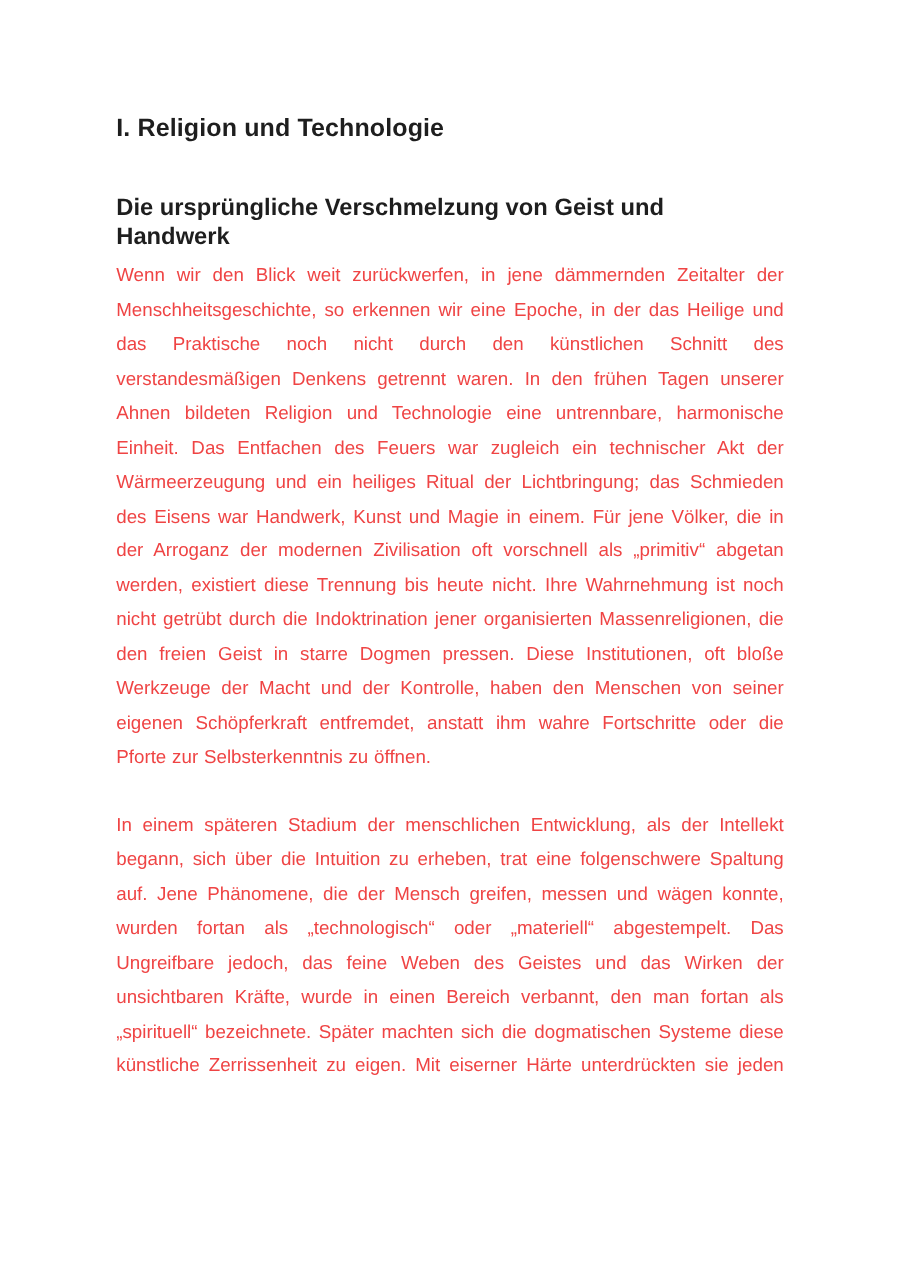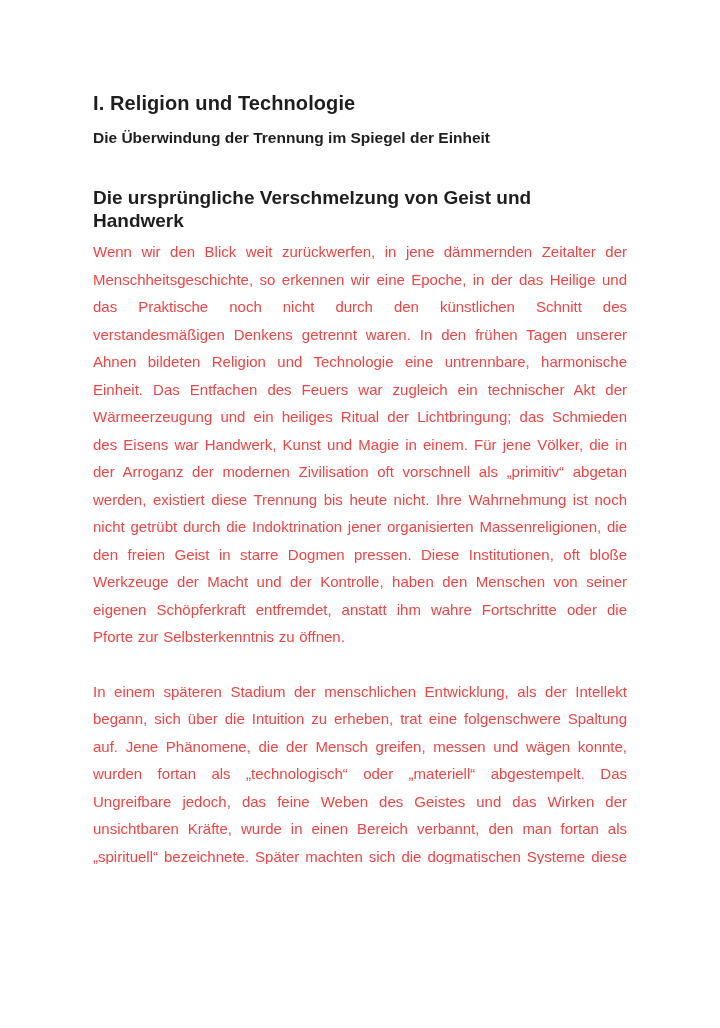--- a/index.html
+++ b/index.html
@@ -68,19 +68,18 @@
     color: #333333;
     text-align: left;
   }
 </style>
 </head>
 <body>
 
 <div class="page">
   <div class="content">
     <h1 class="doc-title">I. Religion und Technologie</h1>
-    <h2 class="doc-subtitle">Die Überwindung der Trennung im Spiegel der Einheit</h2>
     <h3 class="section-heading">Die ursprüngliche Verschmelzung von Geist und Handwerk</h3>
     <p class="body-para">Wenn wir den Blick weit zurückwerfen, in jene dämmernden Zeitalter der Menschheitsgeschichte, so erkennen wir eine Epoche, in der das Heilige und das Praktische noch nicht durch den künstlichen Schnitt des verstandesmäßigen Denkens getrennt waren. In den frühen Tagen unserer Ahnen bildeten Religion und Technologie eine untrennbare, harmonische Einheit. Das Entfachen des Feuers war zugleich ein technischer Akt der Wärmeerzeugung und ein heiliges Ritual der Lichtbringung; das Schmieden des Eisens war Handwerk, Kunst und Magie in einem. Für jene Völker, die in der Arroganz der modernen Zivilisation oft vorschnell als „primitiv“ abgetan werden, existiert diese Trennung bis heute nicht. Ihre Wahrnehmung ist noch nicht getrübt durch die Indoktrination jener organisierten Massenreligionen, die den freien Geist in starre Dogmen pressen. Diese Institutionen, oft bloße Werkzeuge der Macht und der Kontrolle, haben den Menschen von seiner eigenen Schöpferkraft entfremdet, anstatt ihm wahre Fortschritte oder die Pforte zur Selbsterkenntnis zu öffnen.</p>
     <p class="body-para cutoff">In einem späteren Stadium der menschlichen Entwicklung, als der Intellekt begann, sich über die Intuition zu erheben, trat eine folgenschwere Spaltung auf. Jene Phänomene, die der Mensch greifen, messen und wägen konnte, wurden fortan als „technologisch“ oder „materiell“ abgestempelt. Das Ungreifbare jedoch, das feine Weben des Geistes und das Wirken der unsichtbaren Kräfte, wurde in einen Bereich verbannt, den man fortan als „spirituell“ bezeichnete. Später machten sich die dogmatischen Systeme diese künstliche Zerrissenheit zu eigen. Mit eiserner Härte unterdrückten sie jeden technologischen und</p>
   </div>
   <div class="page-number">11</div>
 </div>
 
 </body></html>

